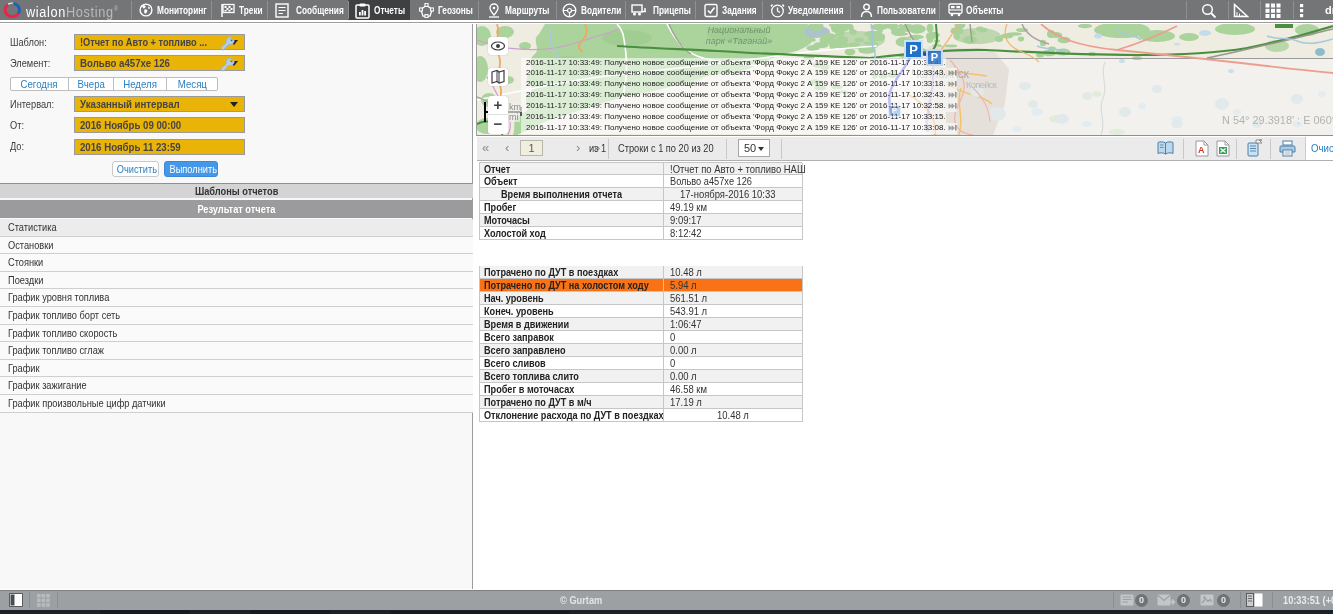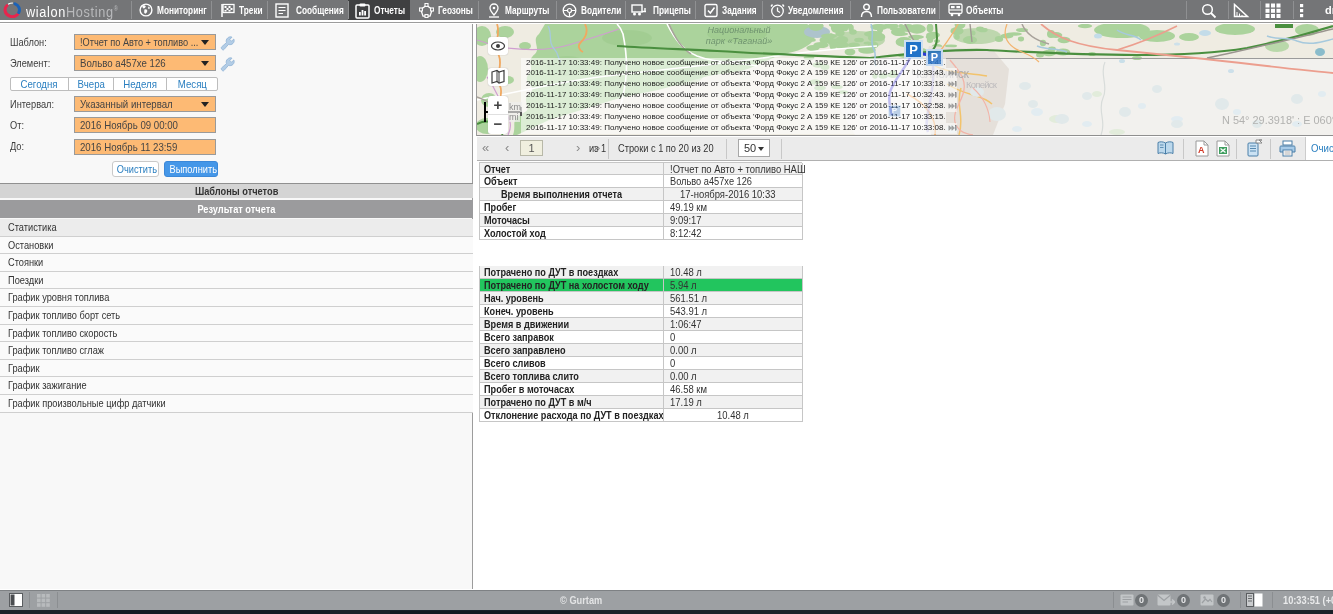--- a/index.html
+++ b/index.html
@@ -15,22 +15,22 @@
 .mtxt { position:absolute; top:4px; color:#fff; font-size:10.5px; font-weight:bold; white-space:nowrap;
   transform:scaleX(0.79); transform-origin:0 50%; }
 .msep { position:absolute; top:1px; width:1px; height:18px; background:#8f9092; }
 .s84 { display:inline-block; transform:scaleX(0.84); transform-origin:0 50%; white-space:nowrap; }
 .s84c { display:inline-block; transform:scaleX(0.84); transform-origin:50% 50%; white-space:nowrap; }
 #tab-active { position:absolute; left:348px; top:0; width:61.5px; height:20px; background:#3f4041; }
 
 
 #lpanel { left:0; top:24px; width:473px; height:565px; background:#f8f8f8; border-right:1px solid #9c9c9c; }
 .flabel { position:absolute; font-size:11px; color:#3c3c3c; }
-.fbox { position:absolute; left:74px; width:142px; height:16px; background:#fdba74;
-  border:1px solid #9a9a9a; font-size:11.5px; color:#444; line-height:14px; padding-left:5px; white-space:nowrap; overflow:hidden;}
+.fbox { position:absolute; left:74px; width:171px; height:16px; background:#eab308;
+  border:1px solid #9a9a9a; font-size:11.5px; color:#444; line-height:14px; padding-left:5px; white-space:nowrap; overflow:hidden;font-weight:bold;}
 .arr { position:absolute; right:6px; top:5px; width:0; height:0;
   border-left:4px solid transparent; border-right:4px solid transparent; border-top:5px solid #222; }
 .qbtn { position:absolute; top:77px; height:14px; background:#fff; border:1px solid #bdbdbd;
   color:#2a7fc0; font-size:11.5px; text-align:center; line-height:12px; }
 .band { position:absolute; left:0; width:473px; text-align:center; font-weight:bold; font-size:11px; }
 .lrow { position:absolute; left:0; width:473px; height:17.6px; background:#fafafa;
   border-bottom:1px solid #cfcfcf; font-size:11px; color:#333; line-height:16.5px; padding-left:8px; }
 
 
 #map { left:477px; top:24px; width:856px; height:111px; overflow:hidden; background:#efece2; }
@@ -572,21 +572,21 @@
       <div class="c2"><span class="sx2">9:09:17</span></div>
     </div>
   <div class="trow" style="top:227px;background:#ffffff;border-bottom:1px solid #c6c6c6;">
       <div class="c1"><span class="sx1">Холостой ход</span></div>
       <div class="c2"><span class="sx2">8:12:42</span></div>
     </div>
   <div class="trow" style="top:266px;background:#f1f1f1;border-bottom:1px solid #c6c6c6;">
       <div class="c1"><span class="sx1">Потрачено по ДУТ в поездках</span></div>
       <div class="c2"><span class="sx2">10.48 л</span></div>
     </div>
-  <div class="trow" style="top:279px;background:#22c55e;border-bottom:1px solid #c6c6c6;">
+  <div class="trow" style="top:279px;background:#f97316;border-bottom:1px solid #c6c6c6;">
       <div class="c1"><span class="sx1">Потрачено по ДУТ на холостом ходу</span></div>
       <div class="c2"><span class="sx2">5.94 л</span></div>
     </div>
   <div class="trow" style="top:292px;background:#f1f1f1;border-bottom:1px solid #c6c6c6;">
       <div class="c1"><span class="sx1">Нач. уровень</span></div>
       <div class="c2"><span class="sx2">561.51 л</span></div>
     </div>
   <div class="trow" style="top:305px;background:#ffffff;border-bottom:1px solid #c6c6c6;">
       <div class="c1"><span class="sx1">Конеч. уровень</span></div>
       <div class="c2"><span class="sx2">543.91 л</span></div>

